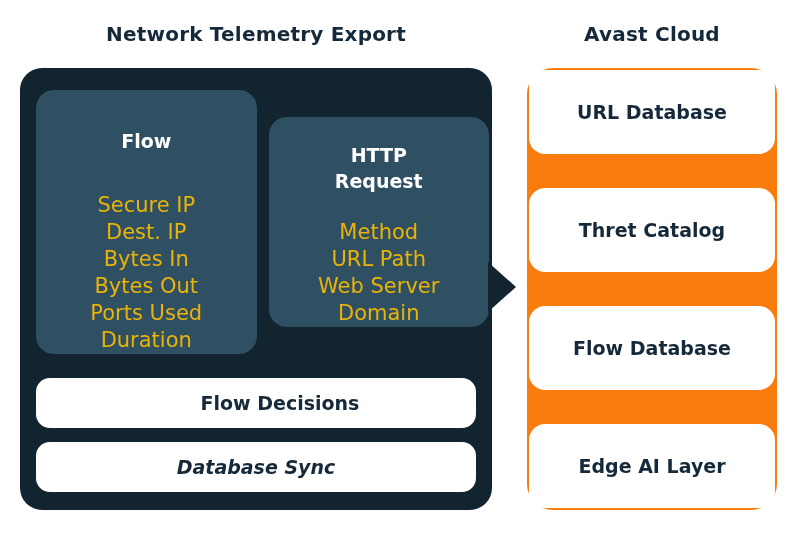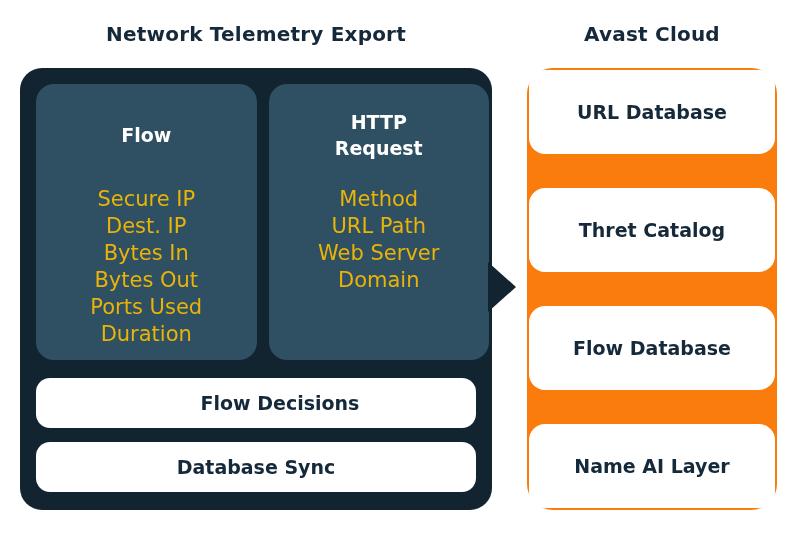--- a/index.html
+++ b/index.html
@@ -29,20 +29,21 @@
     width: 472px; height: 442px;
     background: #12242f;
     border-radius: 22px;
   }
   .columns {
     position: absolute;
     left: 16px; top: 16px; right: 3px;
     height: 276px;
     display: flex;
     gap: 12px;
+    align-items: center;
   }
   .col {
     flex: 1;
     background: #2f5063;
     border-radius: 18px;
     display: flex;
     flex-direction: column;
     align-items: center;
     padding-top: 18px;
     box-sizing: border-box;
@@ -79,21 +80,21 @@
     background: #ffffff;
     border-radius: 14px;
     display: flex;
     align-items: center;
     justify-content: center;
     font-size: 19px;
     font-weight: 700;
     color: #15293b;
   }
   .bar-1 { top: 310px; padding-left: 48px; }
-  .bar-2 { top: 374px; }
+  .bar-2 { top: 374px; font-style: italic; }
 
   
   .arrow-right {
     position: absolute;
     left: 488px; top: 262px;
     width: 0; height: 0;
     border-top: 25px solid transparent;
     border-bottom: 25px solid transparent;
     border-left: 28px solid #12242f;
   }
@@ -160,14 +161,14 @@
   <div class="wide-bar bar-1">Flow Decisions</div>
   <div class="wide-bar bar-2">Database Sync</div>
 </div>
 
 <div class="arrow-right"></div>
 
 <div class="right-panel">
   <div class="cloud-box">URL Database</div>
   <div class="cloud-box">Thret Catalog</div>
   <div class="cloud-box">Flow Database</div>
-  <div class="cloud-box">Name AI Layer</div>
+  <div class="cloud-box">Edge AI Layer</div>
 </div>
 
 </body></html>

